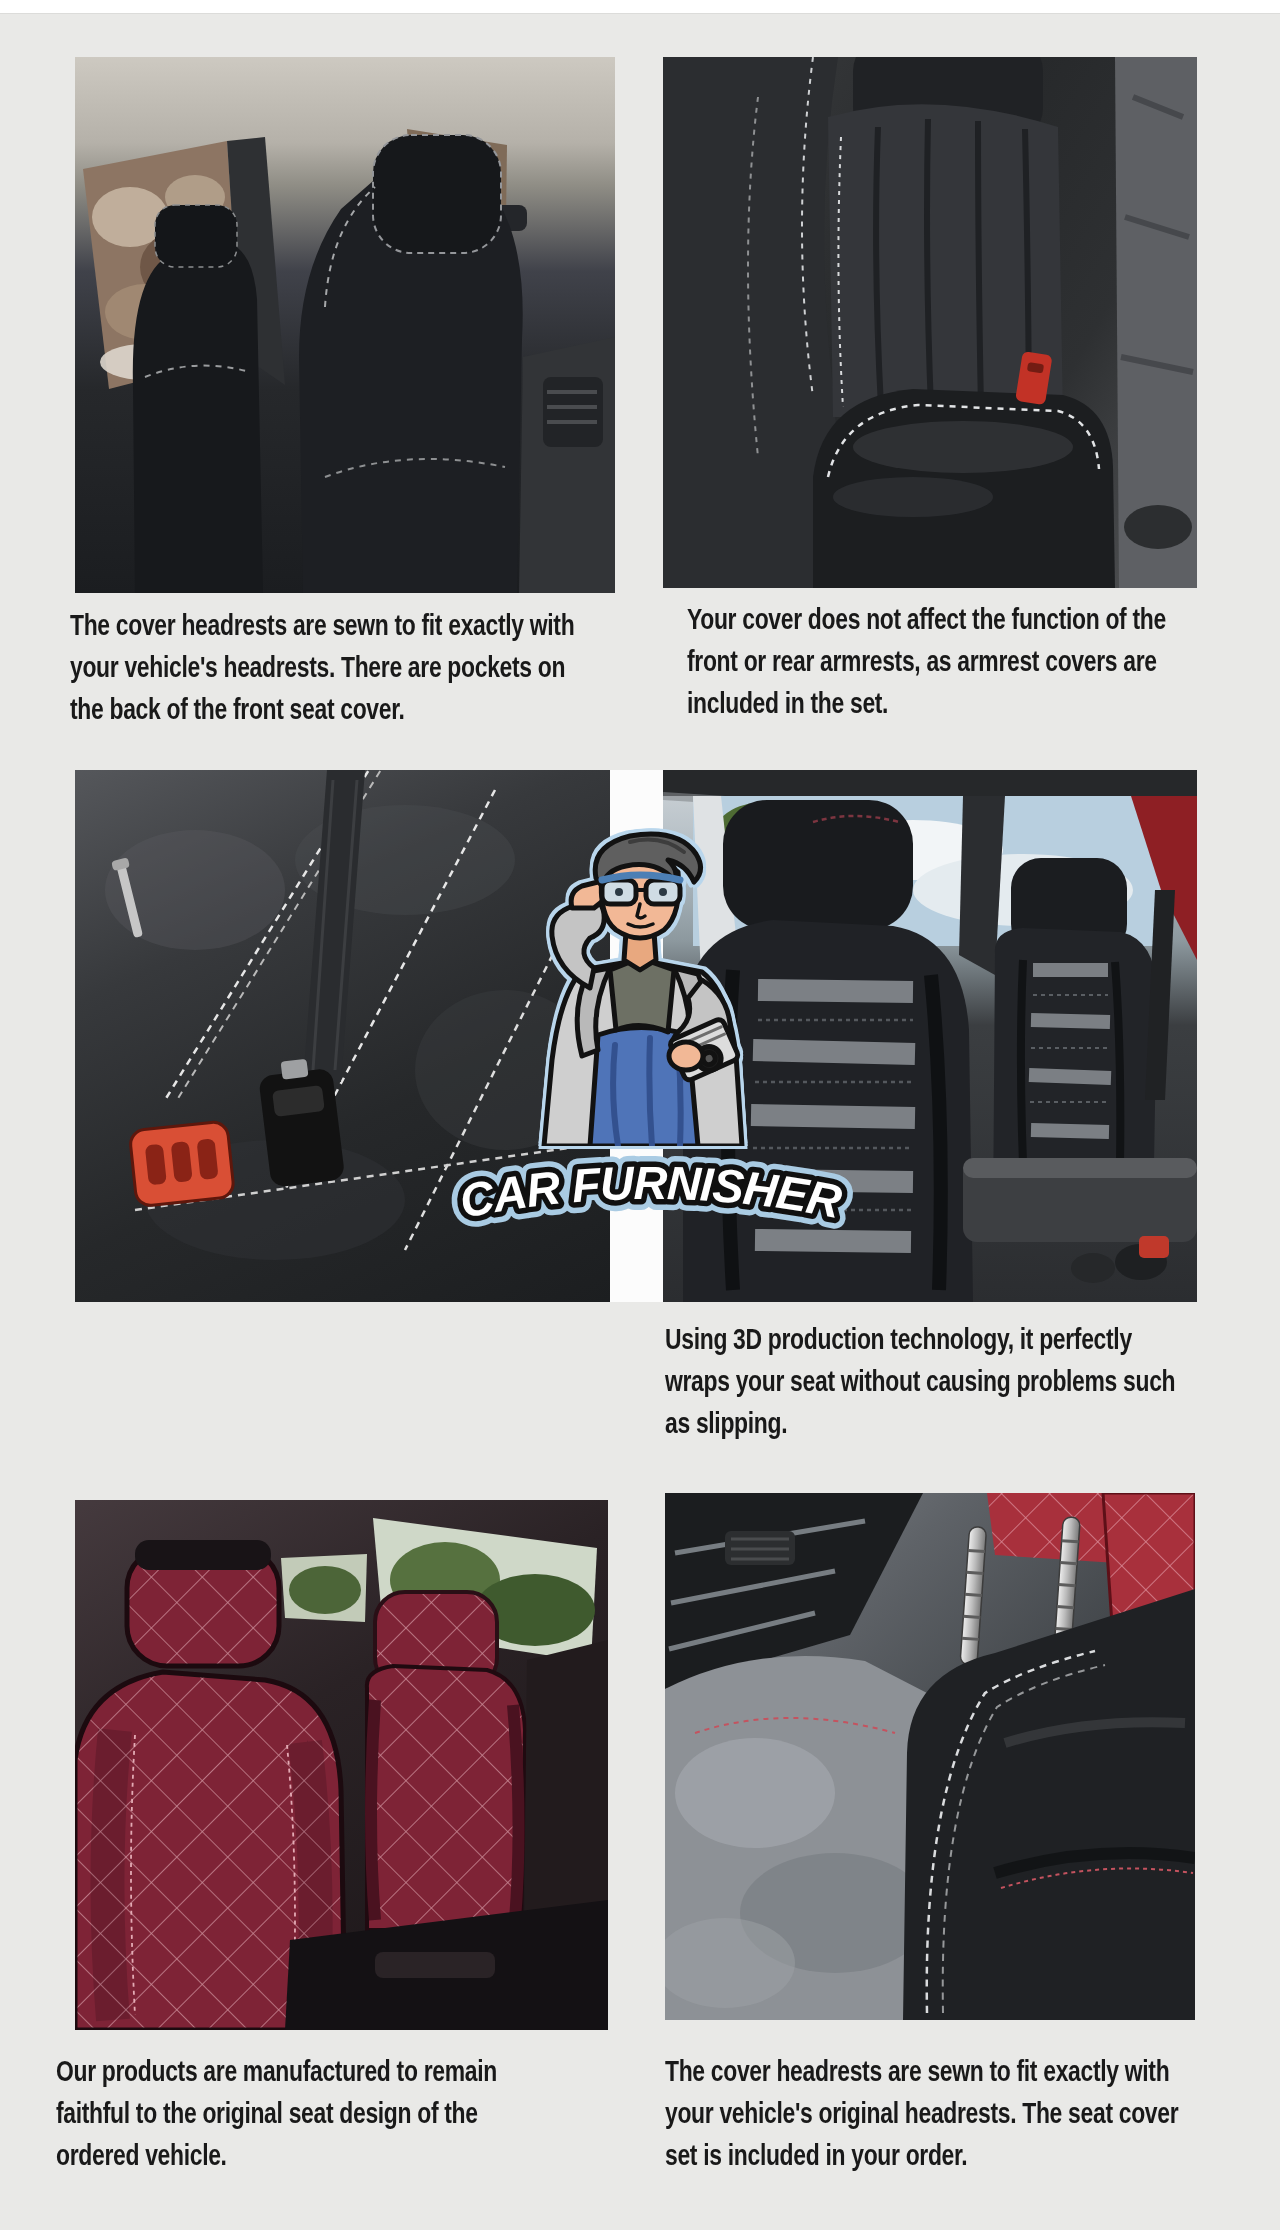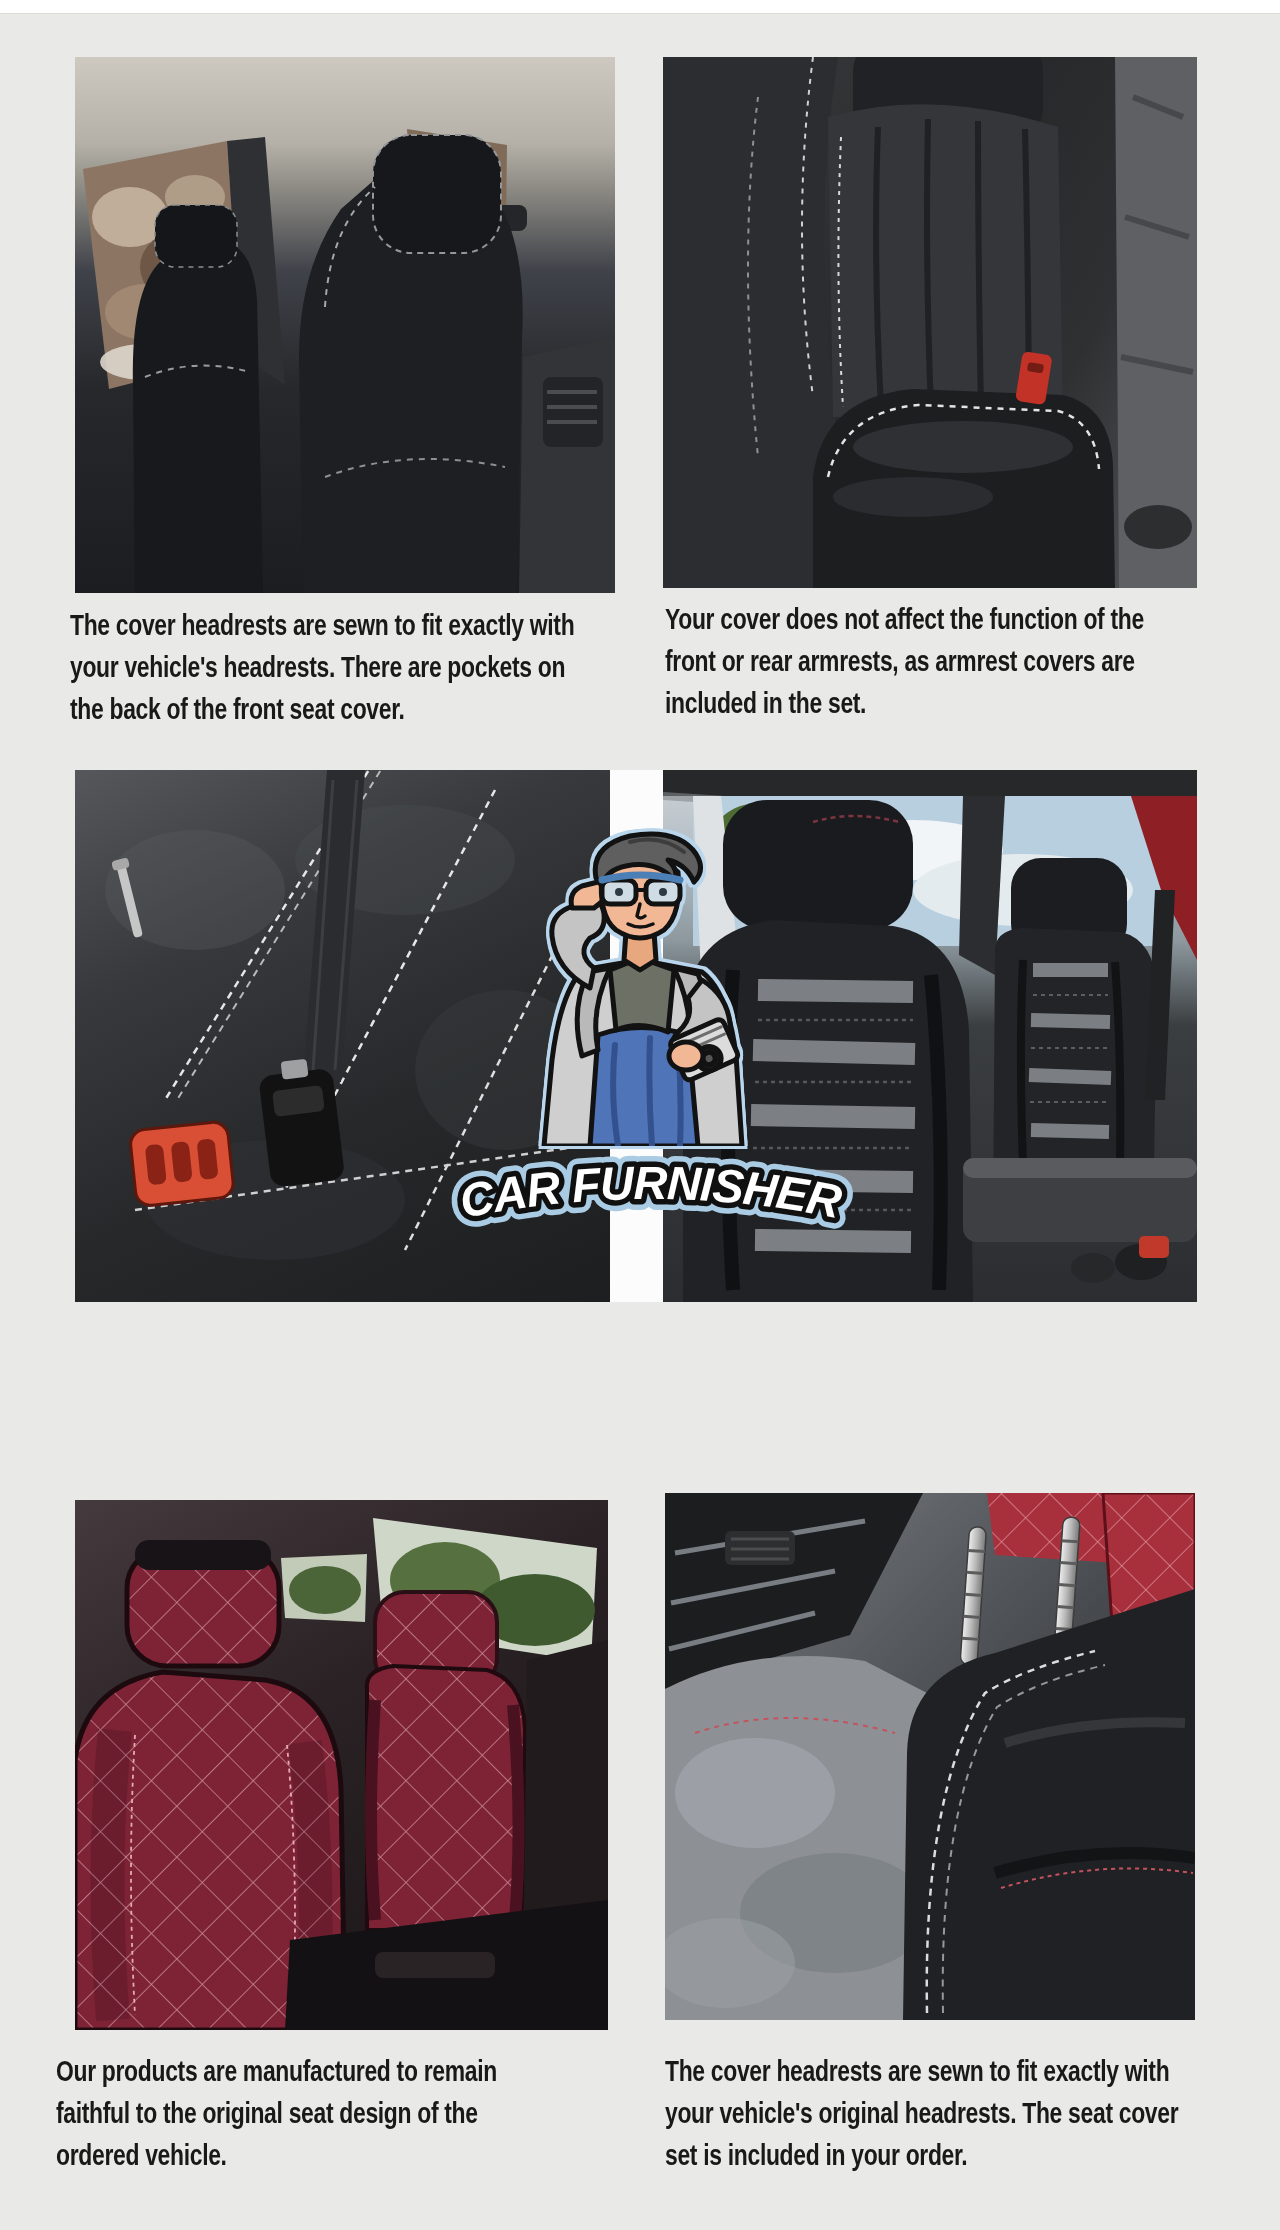--- a/index.html
+++ b/index.html
@@ -135,21 +135,21 @@
 
       <ellipse cx="495" cy="470" rx="34" ry="22" fill="#2c2e30"></ellipse>
     </svg>
   </div>
 
   <div class="caption" style="left:70px;top:604px;width:580px;">
     <div class="cap-line">The cover headrests are sewn to fit exactly with</div>
     <div class="cap-line">your vehicle's headrests. There are pockets on</div>
     <div class="cap-line">the back of the front seat cover.</div>
   </div>
-  <div class="caption" style="left:665px;top:598px;width:580px;">
+  <div class="caption" style="left:687px;top:598px;width:580px;">
     <div class="cap-line">Your cover does not affect the function of the</div>
     <div class="cap-line">front or rear armrests, as armrest covers are</div>
     <div class="cap-line">included in the set.</div>
   </div>
 
   <div class="row2-gap"></div>
 
   <div class="photo photo-3" style="left:75px;top:770px;width:535px;height:532px;">
     <svg viewBox="0 0 535 532" preserveAspectRatio="none">
 
@@ -222,20 +222,25 @@
 
       <rect x="300" y="388" width="234" height="84" rx="14" fill="#3d3f42"></rect>
       <rect x="300" y="388" width="234" height="20" rx="10" fill="#595b5e"></rect>
       <ellipse cx="478" cy="492" rx="26" ry="18" fill="#1e2022"></ellipse>
       <ellipse cx="430" cy="498" rx="22" ry="15" fill="#26282a"></ellipse>
 
       <rect x="476" y="466" width="30" height="22" rx="5" fill="#c0392b"></rect>
     </svg>
   </div>
 
+  <div class="caption" style="left:665px;top:1318px;width:580px;">
+    <div class="cap-line">Using 3D production technology, it perfectly</div>
+    <div class="cap-line">wraps your seat without causing problems such</div>
+    <div class="cap-line">as slipping.</div>
+  </div>
 
   <div class="photo photo-5" style="left:75px;top:1500px;width:533px;height:530px;">
     <svg viewBox="0 0 533 530" preserveAspectRatio="none">
       <defs>
         <pattern id="quilt5" patternUnits="userSpaceOnUse" width="36" height="36" patternTransform="rotate(45)">
           <rect width="36" height="36" fill="#7e2336"></rect>
           <path d="M0 0 H36 M0 0 V36" stroke="#c98a96" stroke-width="1.6"></path>
         </pattern>
         <pattern id="quilt5d" patternUnits="userSpaceOnUse" width="36" height="36" patternTransform="rotate(45)">
           <rect width="36" height="36" fill="#6b1d2e"></rect>

